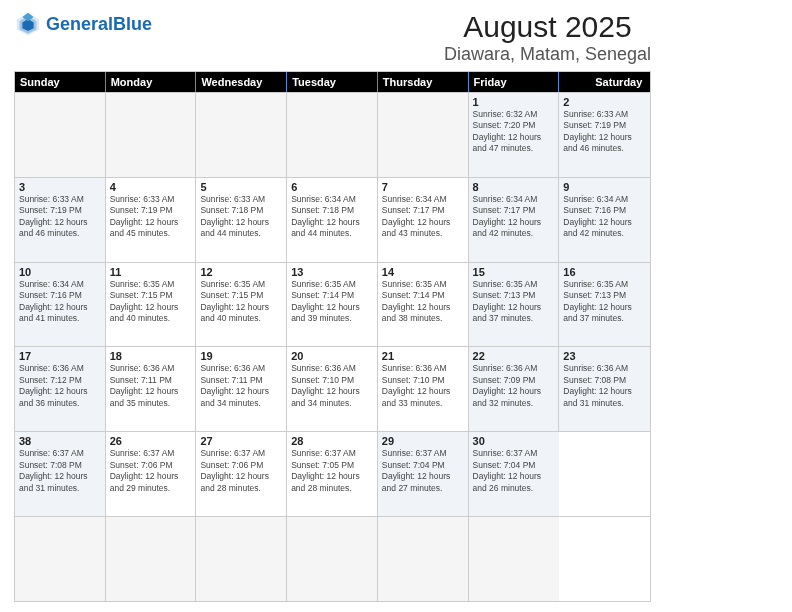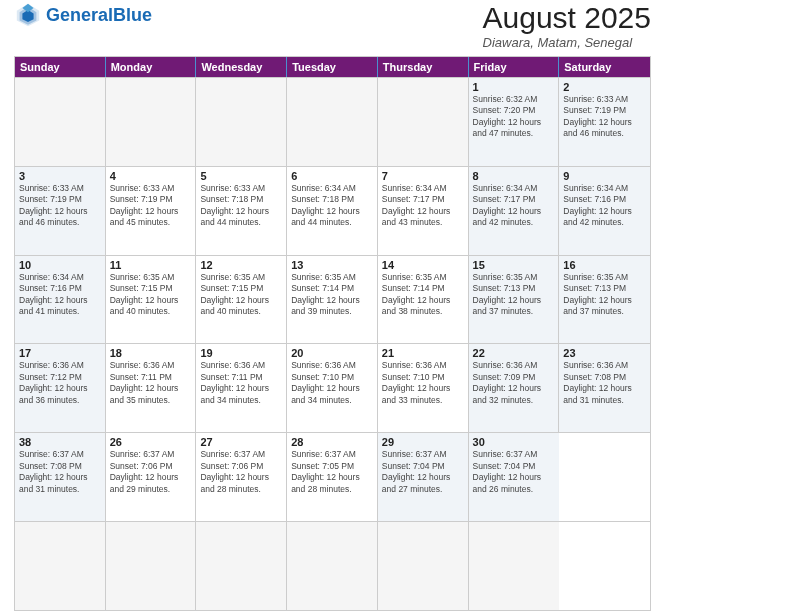--- a/index.html
+++ b/index.html
@@ -6,21 +6,21 @@
     body {
       font-family: Arial, sans-serif;
       background: #fff;
       width: 792px;
       height: 612px;
       overflow: hidden;
     }
     .page {
       width: 665px;
       height: 612px;
-      padding: 1px 14px;
+      padding: 10px 14px;
       display: flex;
       flex-direction: column;
     }
     .header {
       display: flex;
       justify-content: space-between;
       align-items: flex-start;
       margin-bottom: 6px;
     }
     .logo {
@@ -35,52 +35,51 @@
     }
     .logo-text span {
       color: #1a6bb5;
       font-weight: bold;
     }
     .logo-icon {
       width: 28px;
       height: 28px;
     }
     .title-area {
-      text-align: left;
+      text-align: center;
     }
     .main-title {
       font-size: 30px;
       color: #222;
       font-weight: normal;
     }
     .subtitle {
-      font-size: 13px;
+      font-size: 18px;
       color: #555;
-      font-style: italic;
     }
     .calendar {
       flex: 1;
       display: flex;
       flex-direction: column;
       border: 1px solid #ccc;
     }
     .cal-header {
       display: grid;
       grid-template-columns: repeat(7, 1fr);
-      background: #701a75;
+      background: #000000;
     }
     .cal-header-cell {
       color: #fff;
       font-size: 11px;
       font-weight: bold;
       padding: 4px 5px;
       border-right: 1px solid #4a8fcf;
       text-align: left;
     }
-    .cal-header-cell:last-child { border-right: none; }
+    .cal-header-cell:last-child { border-right: none; margin-left: 31px; }
     .cal-body {
       display: flex;
       flex-direction: column;
       flex: 1;
     }
     .cal-row {
       display: grid;
       grid-template-columns: repeat(7, 1fr);
       flex: 1;
       border-top: 1px solid #ccc;

